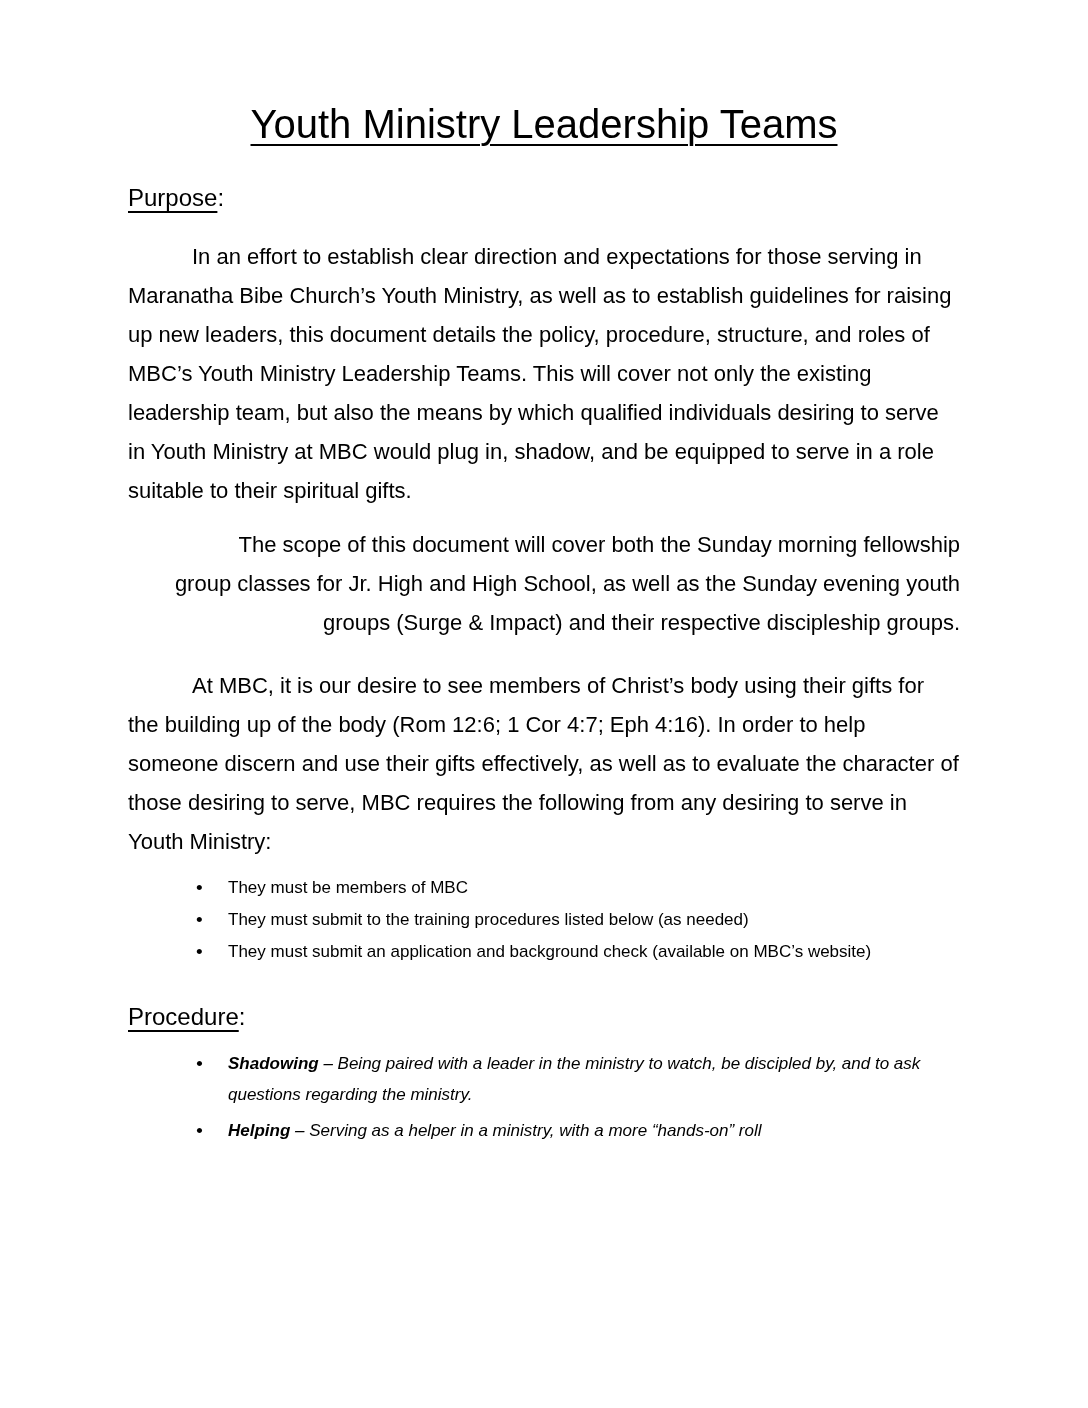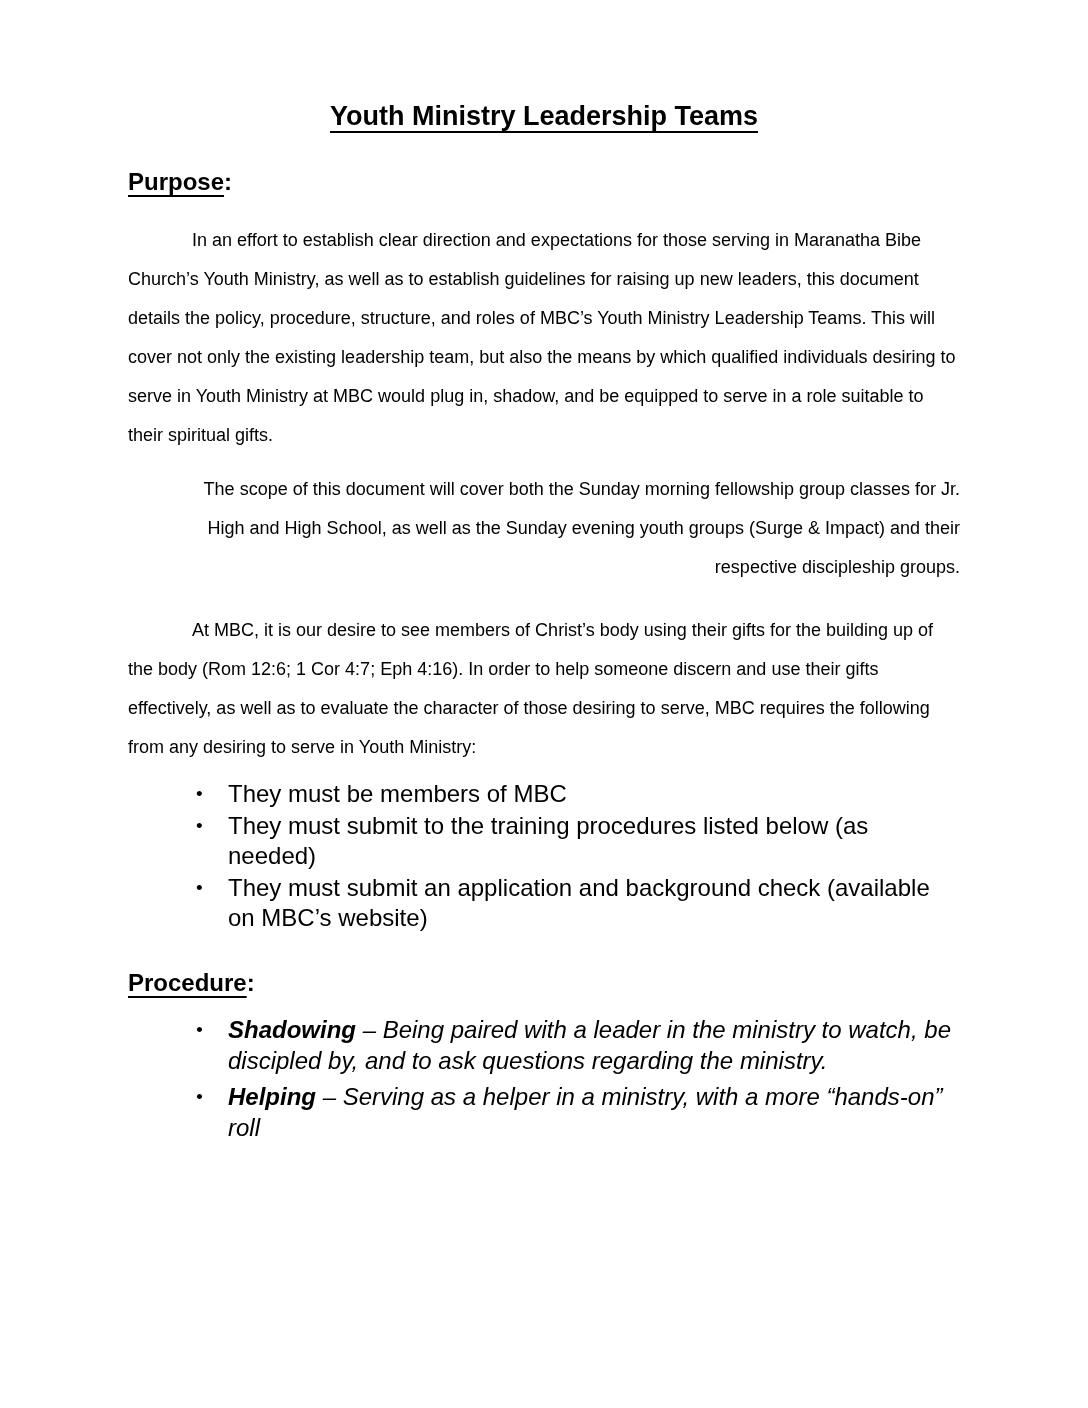--- a/index.html
+++ b/index.html
@@ -11,55 +11,55 @@
     font-family: "Liberation Sans", sans-serif;
     overflow: hidden;
   }
   .page {
     box-sizing: border-box;
     width: 1088px;
     height: 1408px;
     padding: 100px 128px 0 128px;
   }
   h1.doc-title {
-    font-size: 27px;
-    font-weight: 700;
+    font-size: 40px;
+    font-weight: 400;
     text-align: center;
     margin: 0;
     line-height: 1.2;
     letter-spacing: 0px;
   }
   .u {
     text-decoration: underline;
     text-decoration-thickness: 2px;
     text-underline-offset: 6px;
   }
   h2.section-heading {
     font-size: 24px;
-    font-weight: 700;
+    font-weight: 400;
     margin: 36px 0 0 0;
     line-height: 1.2;
   }
   h2.section-heading .u {
     text-decoration-thickness: 2px;
     text-underline-offset: 5px;
   }
   p.body-para {
-    font-size: 18px;
+    font-size: 22px;
     line-height: 39px;
     margin: 24px 0 0 0;
     text-indent: 64px;
     text-align: left;
   }
   p.body-para + p.body-para { margin-top: 15px; text-align: right; }
   ul.bullets {
     list-style: none;
     margin: 12px 0 0 0;
     padding: 0 0 0 68px;
-    font-size: 24px;
+    font-size: 17px;
     line-height: 30px;
   }
   ul.bullets li {
     position: relative;
     padding-left: 32px;
     margin-bottom: 2px;
   }
   ul.bullets li::before {
     content: "\2022";
     position: absolute;

